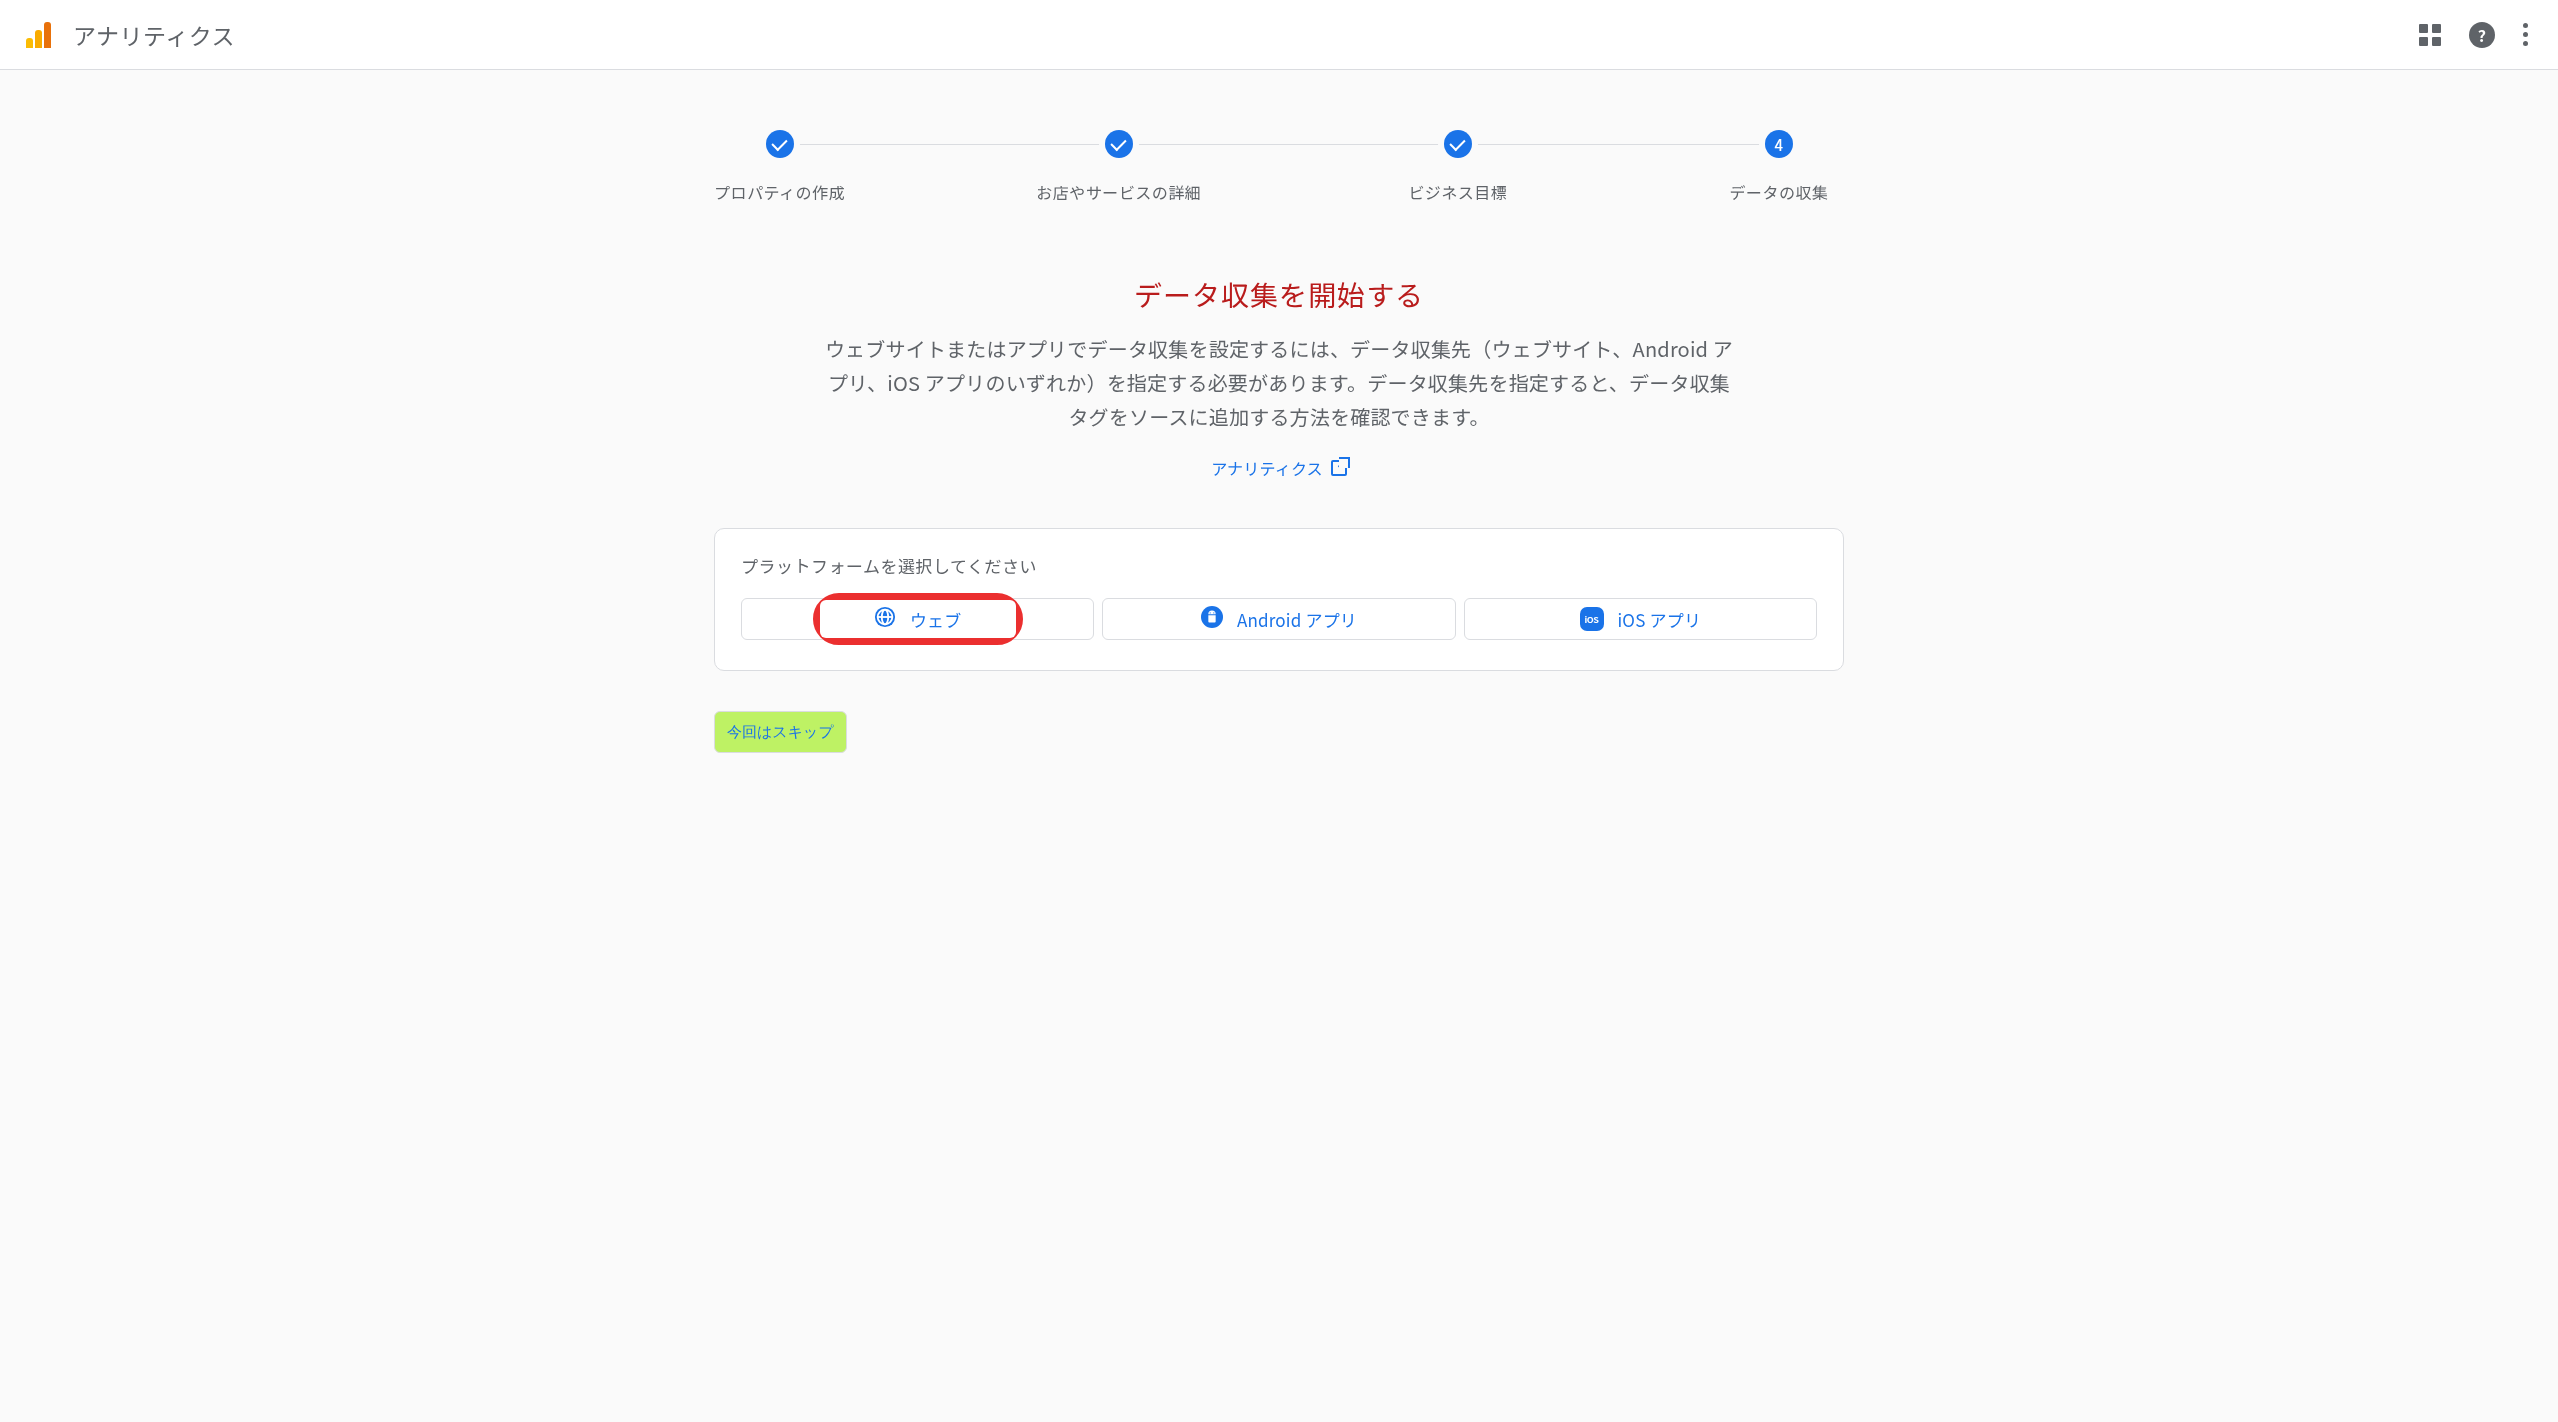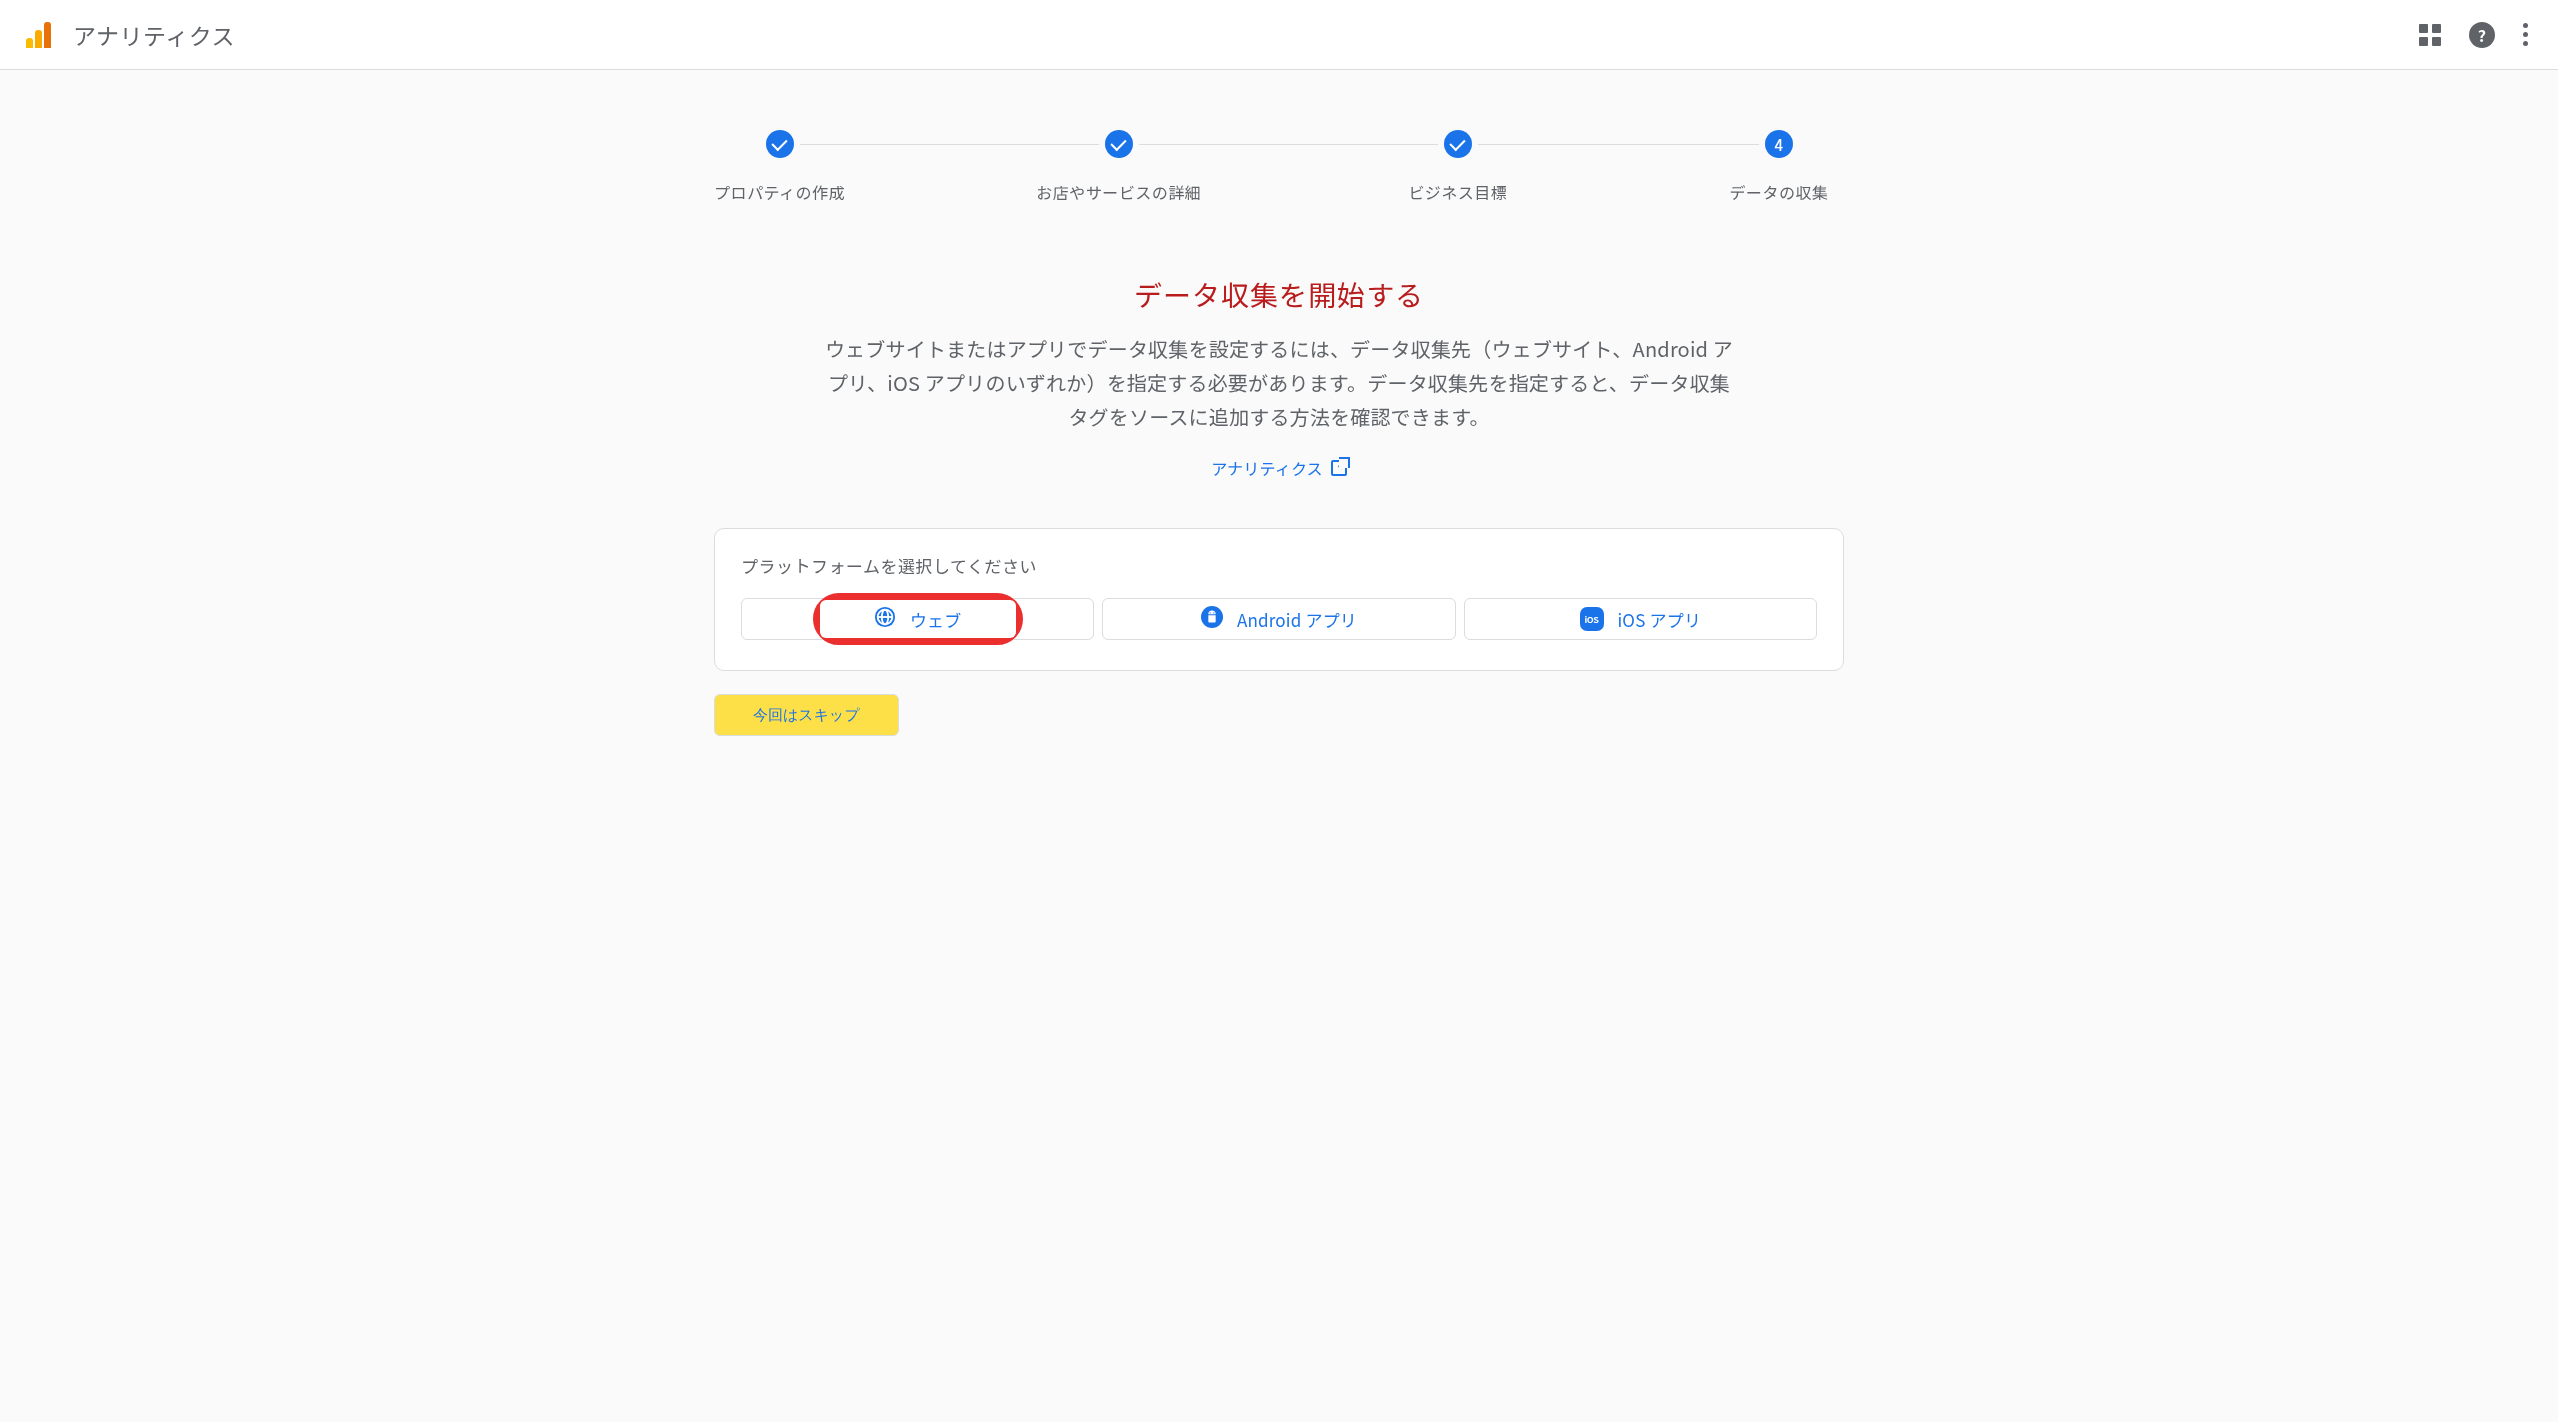--- a/index.html
+++ b/index.html
@@ -99,23 +99,23 @@
 .picon.ios { font-size: 9px; letter-spacing: -0.5px; border-radius: 7px; }
 
 .highlight {
   position: relative; border: 7px solid #eb2f2f; border-radius: 26px;
   margin: -7px; padding: 0; width: 210px; flex: none;
   display: flex; align-items: center; justify-content: center;
 }
 .highlight .platform-btn { border: none; height: 38px; width: 100%; }
 
 .skip-btn {
-  margin-top: 23px; display: inline-flex; align-items: center; justify-content: center;
-  height: 42px; padding: 0 38px; border: 1px solid #dadce0; border-radius: 6px;
-  background: #fde047; color: #1a73e8; font-size: 15px; cursor: pointer;
+  margin-top: 40px; display: inline-flex; align-items: center; justify-content: center;
+  height: 42px; padding: 0 12px; border: 1px solid #dadce0; border-radius: 6px;
+  background: #bef264; color: #1a73e8; font-size: 15px; cursor: pointer;
 }
 .globe-svg { width: 22px; height: 22px; }
 .android-svg { width: 22px; height: 22px; }
 </style>
 </head>
 <body>
 
 <div class="header">
   <div class="logo-wrap">
     <div class="logo-bar1"></div>

